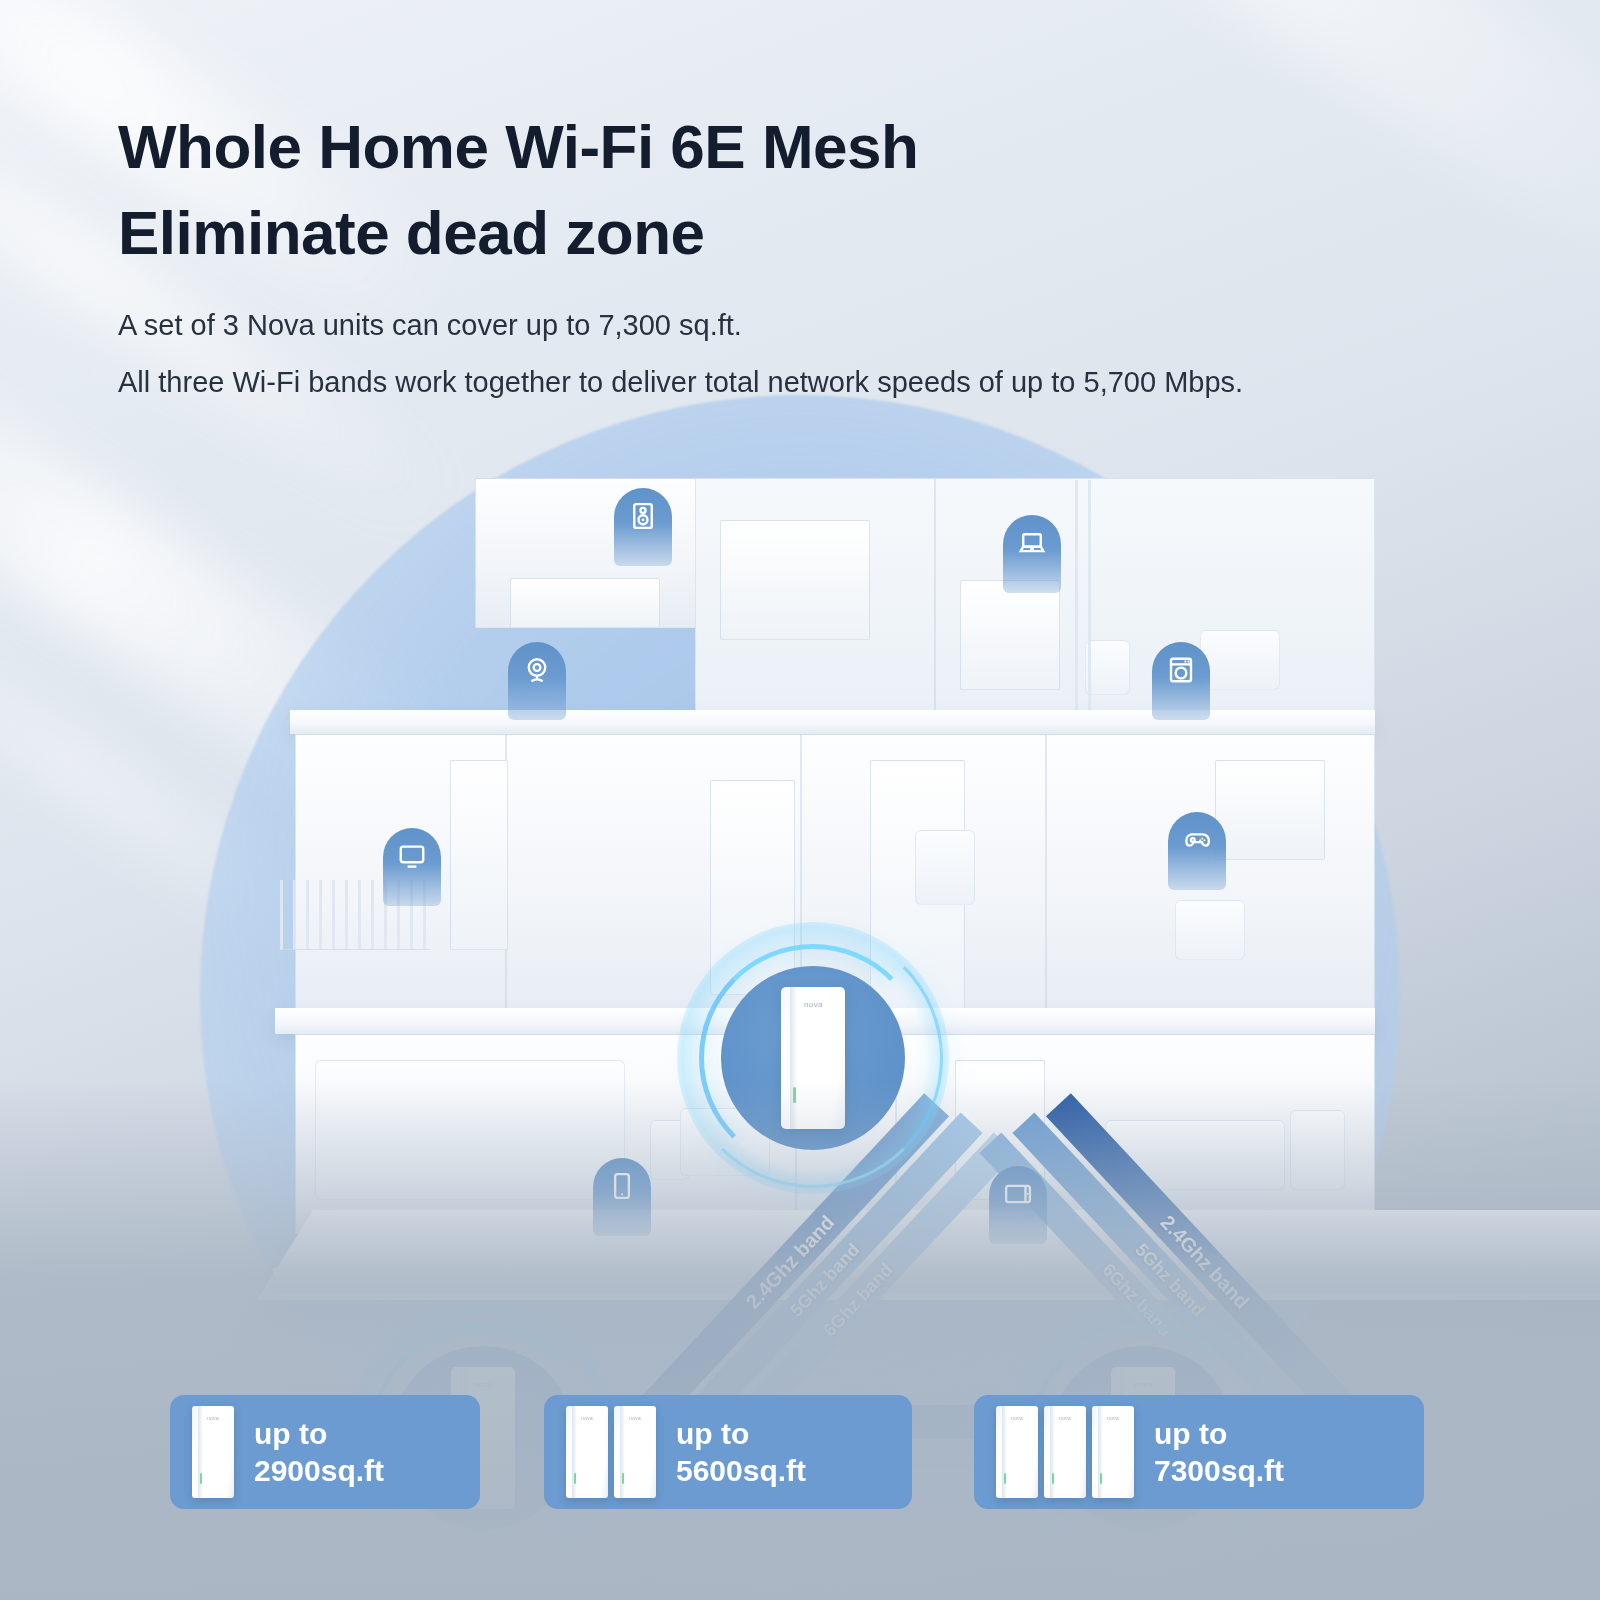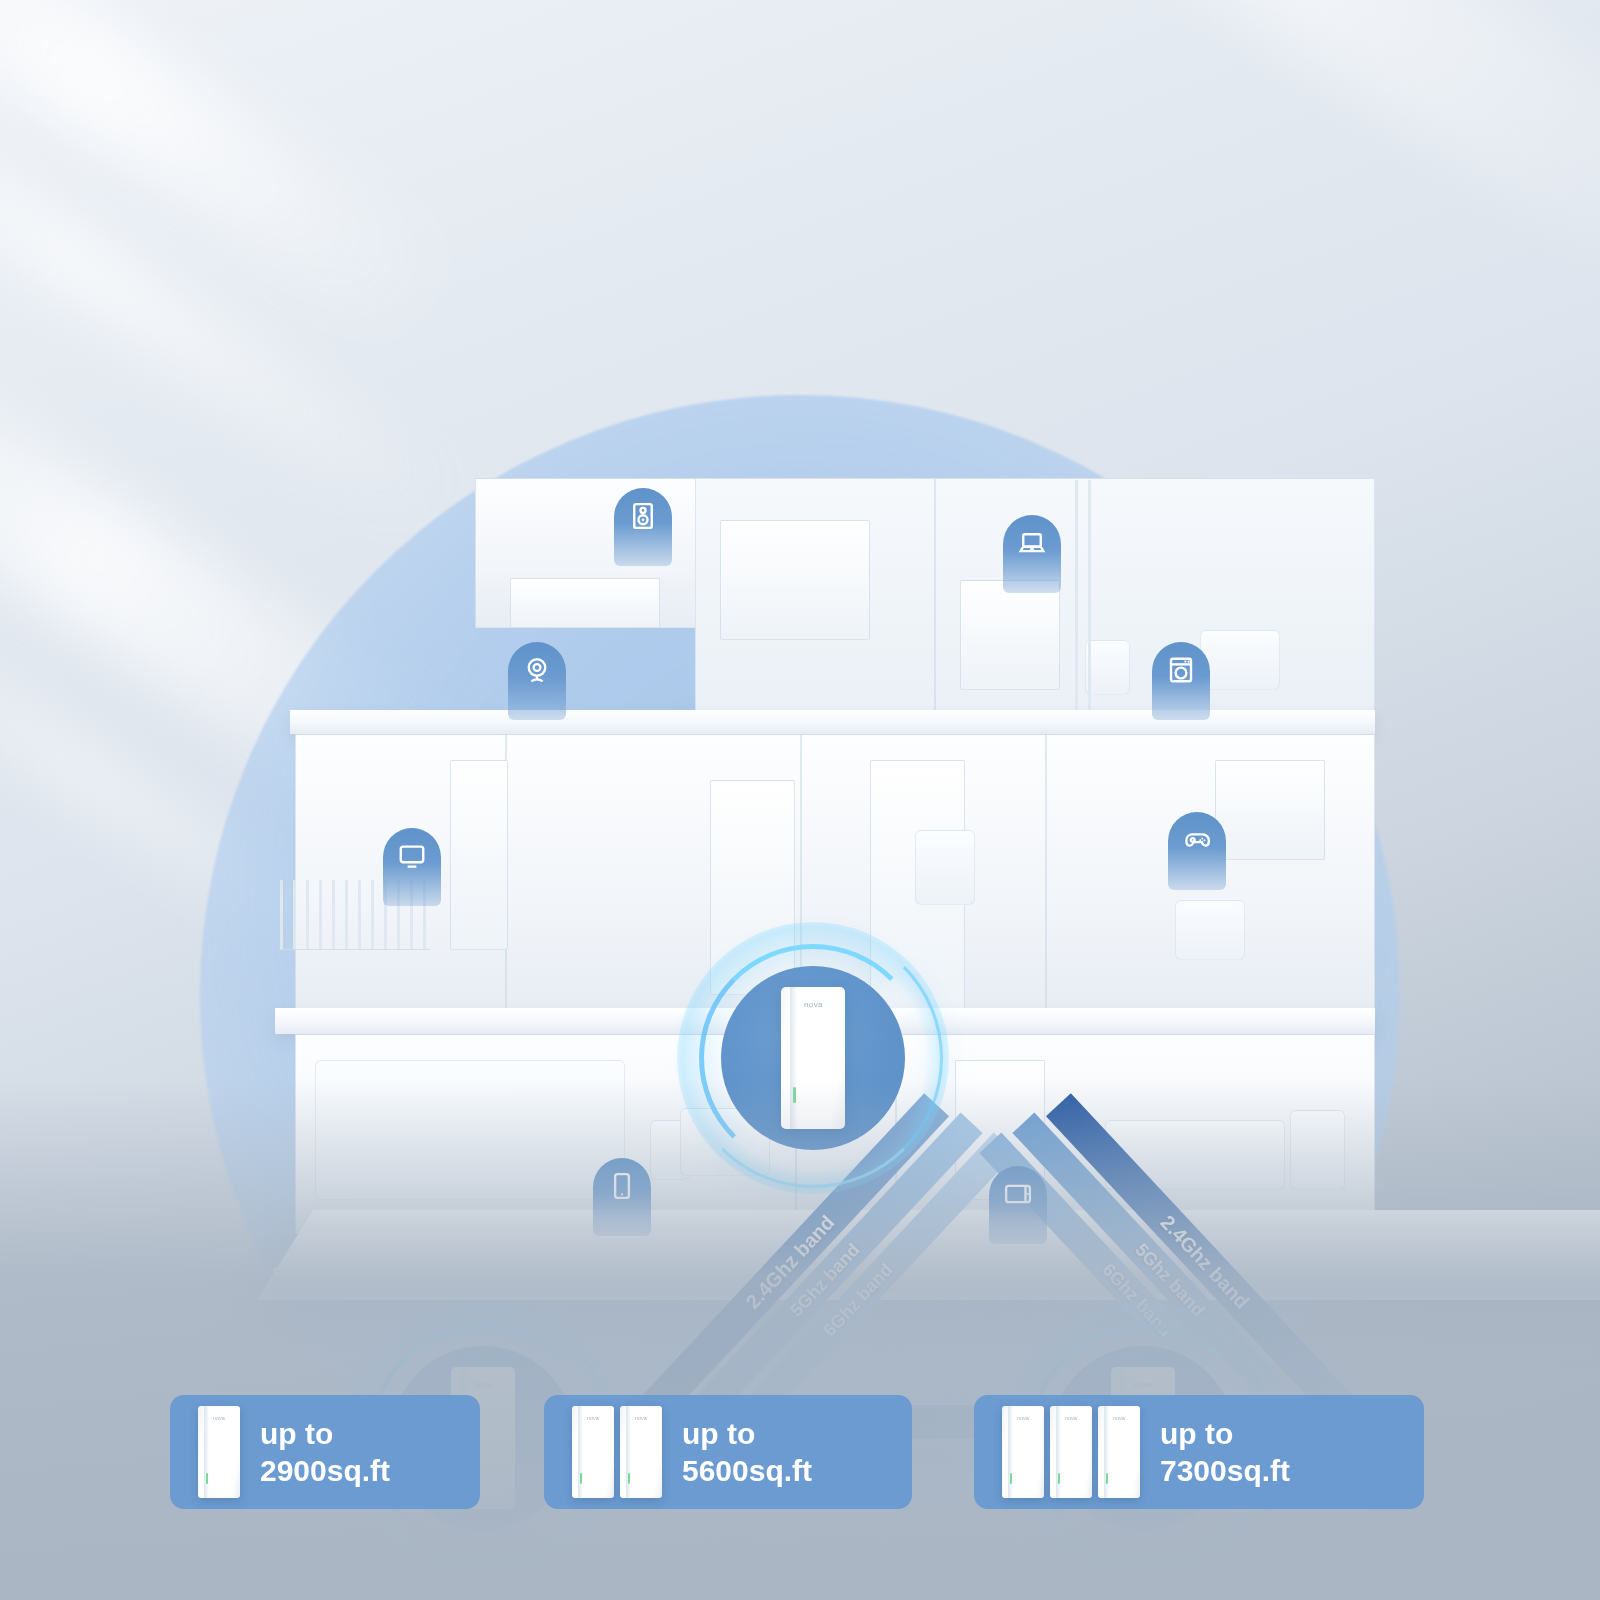--- a/index.html
+++ b/index.html
@@ -223,21 +223,21 @@
   
   .cards {
     position: absolute; left: 0; top: 1395px; width: 1600px; height: 130px;
   }
   .card {
     position: absolute;
     height: 114px;
     background: #6b9bd0;
     border-radius: 14px;
     display: flex; align-items: center;
-    padding: 0 26px 0 28px;
+    padding: 0 26px 0 22px;
     gap: 6px;
   }
   .card .devs { display: flex; gap: 6px; align-items: center; }
   .card .dev {
     width: 42px; height: 92px;
     background: linear-gradient(100deg, #eef2f7 0%, #ffffff 18%, #ffffff 84%, #eaeff5 100%);
     border-radius: 3px;
     position: relative;
     box-shadow: 0 3px 8px rgba(40,70,110,.22);
   }
@@ -259,20 +259,28 @@
 <body>
 
 <div id="stage">
 
   <div class="streak s1"></div>
   <div class="streak s2"></div>
   <div class="streak s3"></div>
   <div class="streak s4"></div>
   <div class="streak s5"></div>
 
+  <div class="header">
+    <div class="title">Whole Home Wi-Fi 6E Mesh
+Eliminate dead zone</div>
+    <div class="subtitle">
+      <p>A set of 3 Nova units can cover up to 7,300 sq.ft.</p>
+      <p>All three Wi-Fi bands work together to deliver total network speeds of up to 5,700 Mbps.</p>
+    </div>
+  </div>
 
   <div class="scene">
 
     <div class="halo"></div>
 
     <div class="house">
 
       <div class="wall" style="left:220px;  top:18px;  width:420px; height:150px;"></div>
       <div class="wall" style="left:440px;  top:18px;  width:1px;  height:240px;"></div>
       <div class="wallDim" style="left:440px;top:18px;  width:240px; height:240px;"></div>

